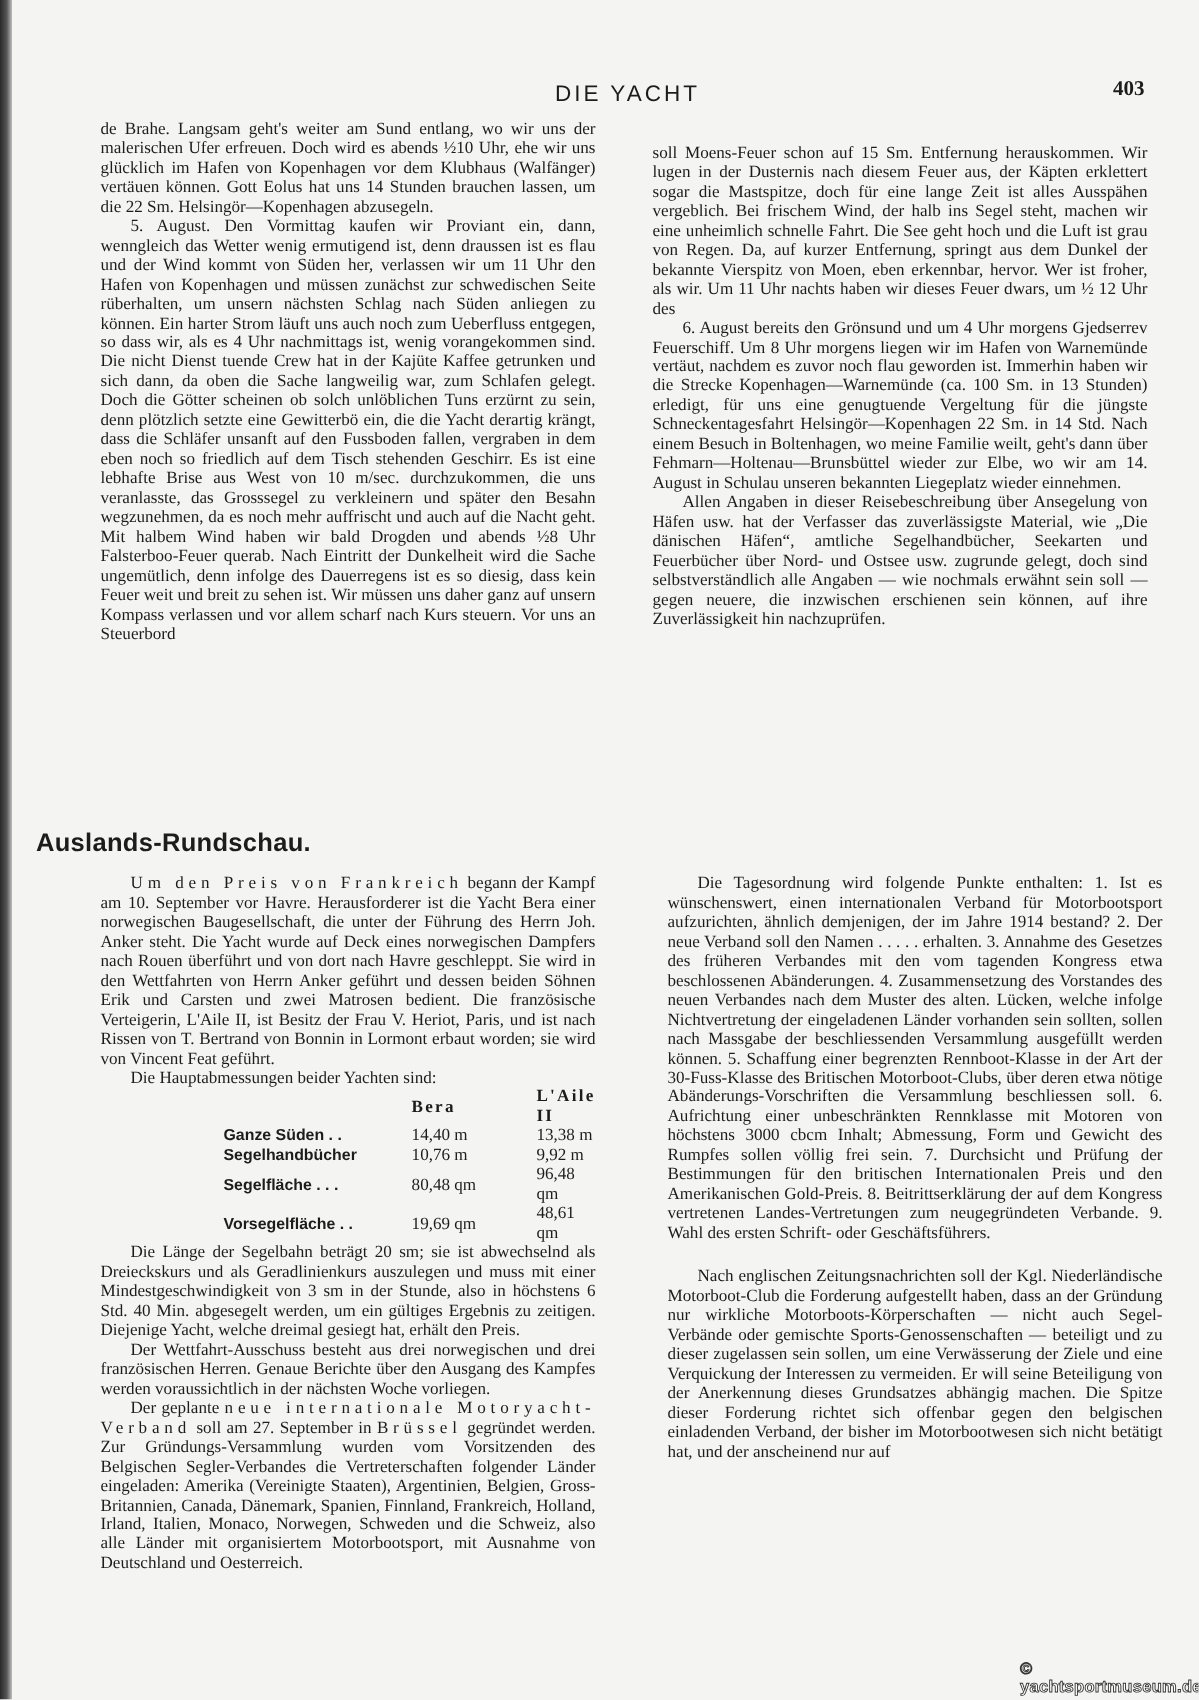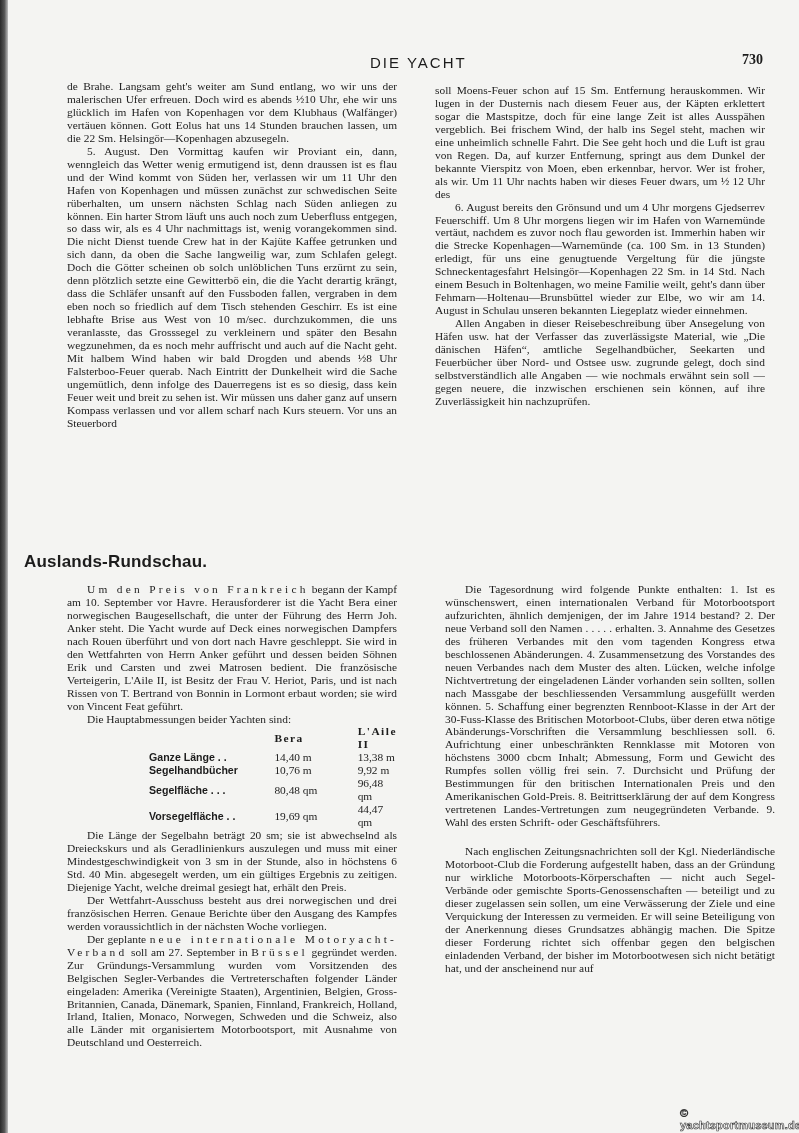--- a/index.html
+++ b/index.html
@@ -27,21 +27,21 @@
     font-family: "Liberation Serif", serif; font-weight: bold; font-size: 14px;
   }
   .col {
     position: absolute; width: 330px;
     font-size: 11.4px; line-height: 12.95px;
     text-align: justify; hyphens: manual;
   }
   .col p { margin: 0; text-indent: 20px; }
   .col p.noindent { text-indent: 0; }
   .col1 { left: 67px; top: 80px; }
-  .col2 { left: 435px; top: 84px; }
+  .col2 { left: 435px; top: 96px; }
   .col3 { left: 67px; top: 583px; }
   .col4 { left: 435px; top: 583px; margin-left: 10px; }
   .section-title {
     position: absolute; top: 552px; left: 0; width: 799px; text-align: left;
     font-family: "Liberation Sans", "DejaVu Sans", sans-serif;
     font-weight: bold; font-size: 17px; letter-spacing: 0.2px; padding-left: 24px;
   }
   .sp { letter-spacing: 3.2px; }
   .gap { height: 8px; }
   table.dims { border-collapse: collapse; margin: 0 0 0 82px; font-size: 11.4px; line-height: 12.95px; }
@@ -57,21 +57,21 @@
     letter-spacing: 0.2px;
   }
 </style>
 </head>
 <body>
 
 <div class="scan-shadow"></div>
 
 <div class="running-head">
   <span class="running-title">DIE YACHT</span>
-  <span class="page-number">730</span>
+  <span class="page-number">403</span>
 </div>
 
 <div class="col col1">
   <p class="noindent">de Brahe. Langsam geht's weiter am Sund entlang, wo wir uns der malerischen Ufer erfreuen. Doch wird es abends ½10 Uhr, ehe wir uns glücklich im Hafen von Kopenhagen vor dem Klubhaus (Walfänger) vertäuen können. Gott Eolus hat uns 14 Stunden brauchen lassen, um die 22 Sm. Helsingör—Kopenhagen abzusegeln.</p>
   <p>5. August. Den Vormittag kaufen wir Proviant ein, dann, wenngleich das Wetter wenig ermutigend ist, denn draussen ist es flau und der Wind kommt von Süden her, verlassen wir um 11 Uhr den Hafen von Kopenhagen und müssen zunächst zur schwedischen Seite rüberhalten, um unsern nächsten Schlag nach Süden anliegen zu können. Ein harter Strom läuft uns auch noch zum Ueberfluss entgegen, so dass wir, als es 4 Uhr nachmittags ist, wenig vorangekommen sind. Die nicht Dienst tuende Crew hat in der Kajüte Kaffee getrunken und sich dann, da oben die Sache langweilig war, zum Schlafen gelegt. Doch die Götter scheinen ob solch unlöblichen Tuns erzürnt zu sein, denn plötzlich setzte eine Gewitterbö ein, die die Yacht derartig krängt, dass die Schläfer unsanft auf den Fussboden fallen, vergraben in dem eben noch so friedlich auf dem Tisch stehenden Geschirr. Es ist eine lebhafte Brise aus West von 10 m/sec. durchzukommen, die uns veranlasste, das Grosssegel zu verkleinern und später den Besahn wegzunehmen, da es noch mehr auffrischt und auch auf die Nacht geht. Mit halbem Wind haben wir bald Drogden und abends ½8 Uhr Falsterboo-Feuer querab. Nach Eintritt der Dunkelheit wird die Sache ungemütlich, denn infolge des Dauerregens ist es so diesig, dass kein Feuer weit und breit zu sehen ist. Wir müssen uns daher ganz auf unsern Kompass verlassen und vor allem scharf nach Kurs steuern. Vor uns an Steuerbord</p>
 </div>
 
 <div class="col col2">
   <p class="noindent">soll Moens-Feuer schon auf 15 Sm. Entfernung herauskommen. Wir lugen in der Dusternis nach diesem Feuer aus, der Käpten erklettert sogar die Mastspitze, doch für eine lange Zeit ist alles Ausspähen vergeblich. Bei frischem Wind, der halb ins Segel steht, machen wir eine unheimlich schnelle Fahrt. Die See geht hoch und die Luft ist grau von Regen. Da, auf kurzer Entfernung, springt aus dem Dunkel der bekannte Vierspitz von Moen, eben erkennbar, hervor. Wer ist froher, als wir. Um 11 Uhr nachts haben wir dieses Feuer dwars, um ½ 12 Uhr des</p>
   <p>6. August bereits den Grönsund und um 4 Uhr morgens Gjedserrev Feuerschiff. Um 8 Uhr morgens liegen wir im Hafen von Warnemünde vertäut, nachdem es zuvor noch flau geworden ist. Immerhin haben wir die Strecke Kopenhagen—Warnemünde (ca. 100 Sm. in 13 Stunden) erledigt, für uns eine genugtuende Vergeltung für die jüngste Schneckentagesfahrt Helsingör—Kopenhagen 22 Sm. in 14 Std. Nach einem Besuch in Boltenhagen, wo meine Familie weilt, geht's dann über Fehmarn—Holtenau—Brunsbüttel wieder zur Elbe, wo wir am 14. August in Schulau unseren bekannten Liegeplatz wieder einnehmen.</p>
@@ -86,38 +86,38 @@
   <table class="dims">
     <thead>
       <tr>
         <th></th>
         <th class="v1">Bera</th>
         <th>L'Aile II</th>
       </tr>
     </thead>
     <tbody>
       <tr>
-        <td class="lbl">Ganze Länge . .</td>
+        <td class="lbl">Ganze Süden . .</td>
         <td class="v1">14,40 m</td>
         <td>13,38 m</td>
       </tr>
       <tr>
         <td class="lbl">Segelhandbücher</td>
         <td class="v1">10,76 m</td>
         <td>9,92 m</td>
       </tr>
       <tr>
         <td class="lbl">Segelfläche . . .</td>
         <td class="v1">80,48 qm</td>
         <td>96,48 qm</td>
       </tr>
       <tr>
         <td class="lbl">Vorsegelfläche . .</td>
         <td class="v1">19,69 qm</td>
-        <td>44,47 qm</td>
+        <td>48,61 qm</td>
       </tr>
     </tbody>
   </table>
   <p>Die Länge der Segelbahn beträgt 20 sm; sie ist abwechselnd als Dreieckskurs und als Geradlinienkurs auszulegen und muss mit einer Mindestgeschwindigkeit von 3 sm in der Stunde, also in höchstens 6 Std. 40 Min. abgesegelt werden, um ein gültiges Ergebnis zu zeitigen. Diejenige Yacht, welche dreimal gesiegt hat, erhält den Preis.</p>
   <p>Der Wettfahrt-Ausschuss besteht aus drei norwegischen und drei französischen Herren. Genaue Berichte über den Ausgang des Kampfes werden voraussichtlich in der nächsten Woche vorliegen.</p>
   <p><span>Der geplante </span><span class="sp">neue internationale Motoryacht-Verband</span><span> soll am 27. September in </span><span class="sp">Brüssel</span><span> gegründet werden. Zur Gründungs-Versammlung wurden vom Vorsitzenden des Belgischen Segler-Verbandes die Vertreterschaften folgender Länder eingeladen: Amerika (Vereinigte Staaten), Argentinien, Belgien, Gross-Britannien, Canada, Dänemark, Spanien, Finnland, Frankreich, Holland, Irland, Italien, Monaco, Norwegen, Schweden und die Schweiz, also alle Länder mit organisiertem Motorbootsport, mit Ausnahme von Deutschland und Oesterreich.</span></p>
 </div>
 
 <div class="col col4">
   <p>Die Tagesordnung wird folgende Punkte enthalten: 1. Ist es wünschenswert, einen internationalen Verband für Motorbootsport aufzurichten, ähnlich demjenigen, der im Jahre 1914 bestand? 2. Der neue Verband soll den Namen . . . . . erhalten. 3. Annahme des Gesetzes des früheren Verbandes mit den vom tagenden Kongress etwa beschlossenen Abänderungen. 4. Zusammensetzung des Vorstandes des neuen Verbandes nach dem Muster des alten. Lücken, welche infolge Nichtvertretung der eingeladenen Länder vorhanden sein sollten, sollen nach Massgabe der beschliessenden Versammlung ausgefüllt werden können. 5. Schaffung einer begrenzten Rennboot-Klasse in der Art der 30-Fuss-Klasse des Britischen Motorboot-Clubs, über deren etwa nötige Abänderungs-Vorschriften die Versammlung beschliessen soll. 6. Aufrichtung einer unbeschränkten Rennklasse mit Motoren von höchstens 3000 cbcm Inhalt; Abmessung, Form und Gewicht des Rumpfes sollen völlig frei sein. 7. Durchsicht und Prüfung der Bestimmungen für den britischen Internationalen Preis und den Amerikanischen Gold-Preis. 8. Beitrittserklärung der auf dem Kongress vertretenen Landes-Vertretungen zum neugegründeten Verbande. 9. Wahl des ersten Schrift- oder Geschäftsführers.</p>

